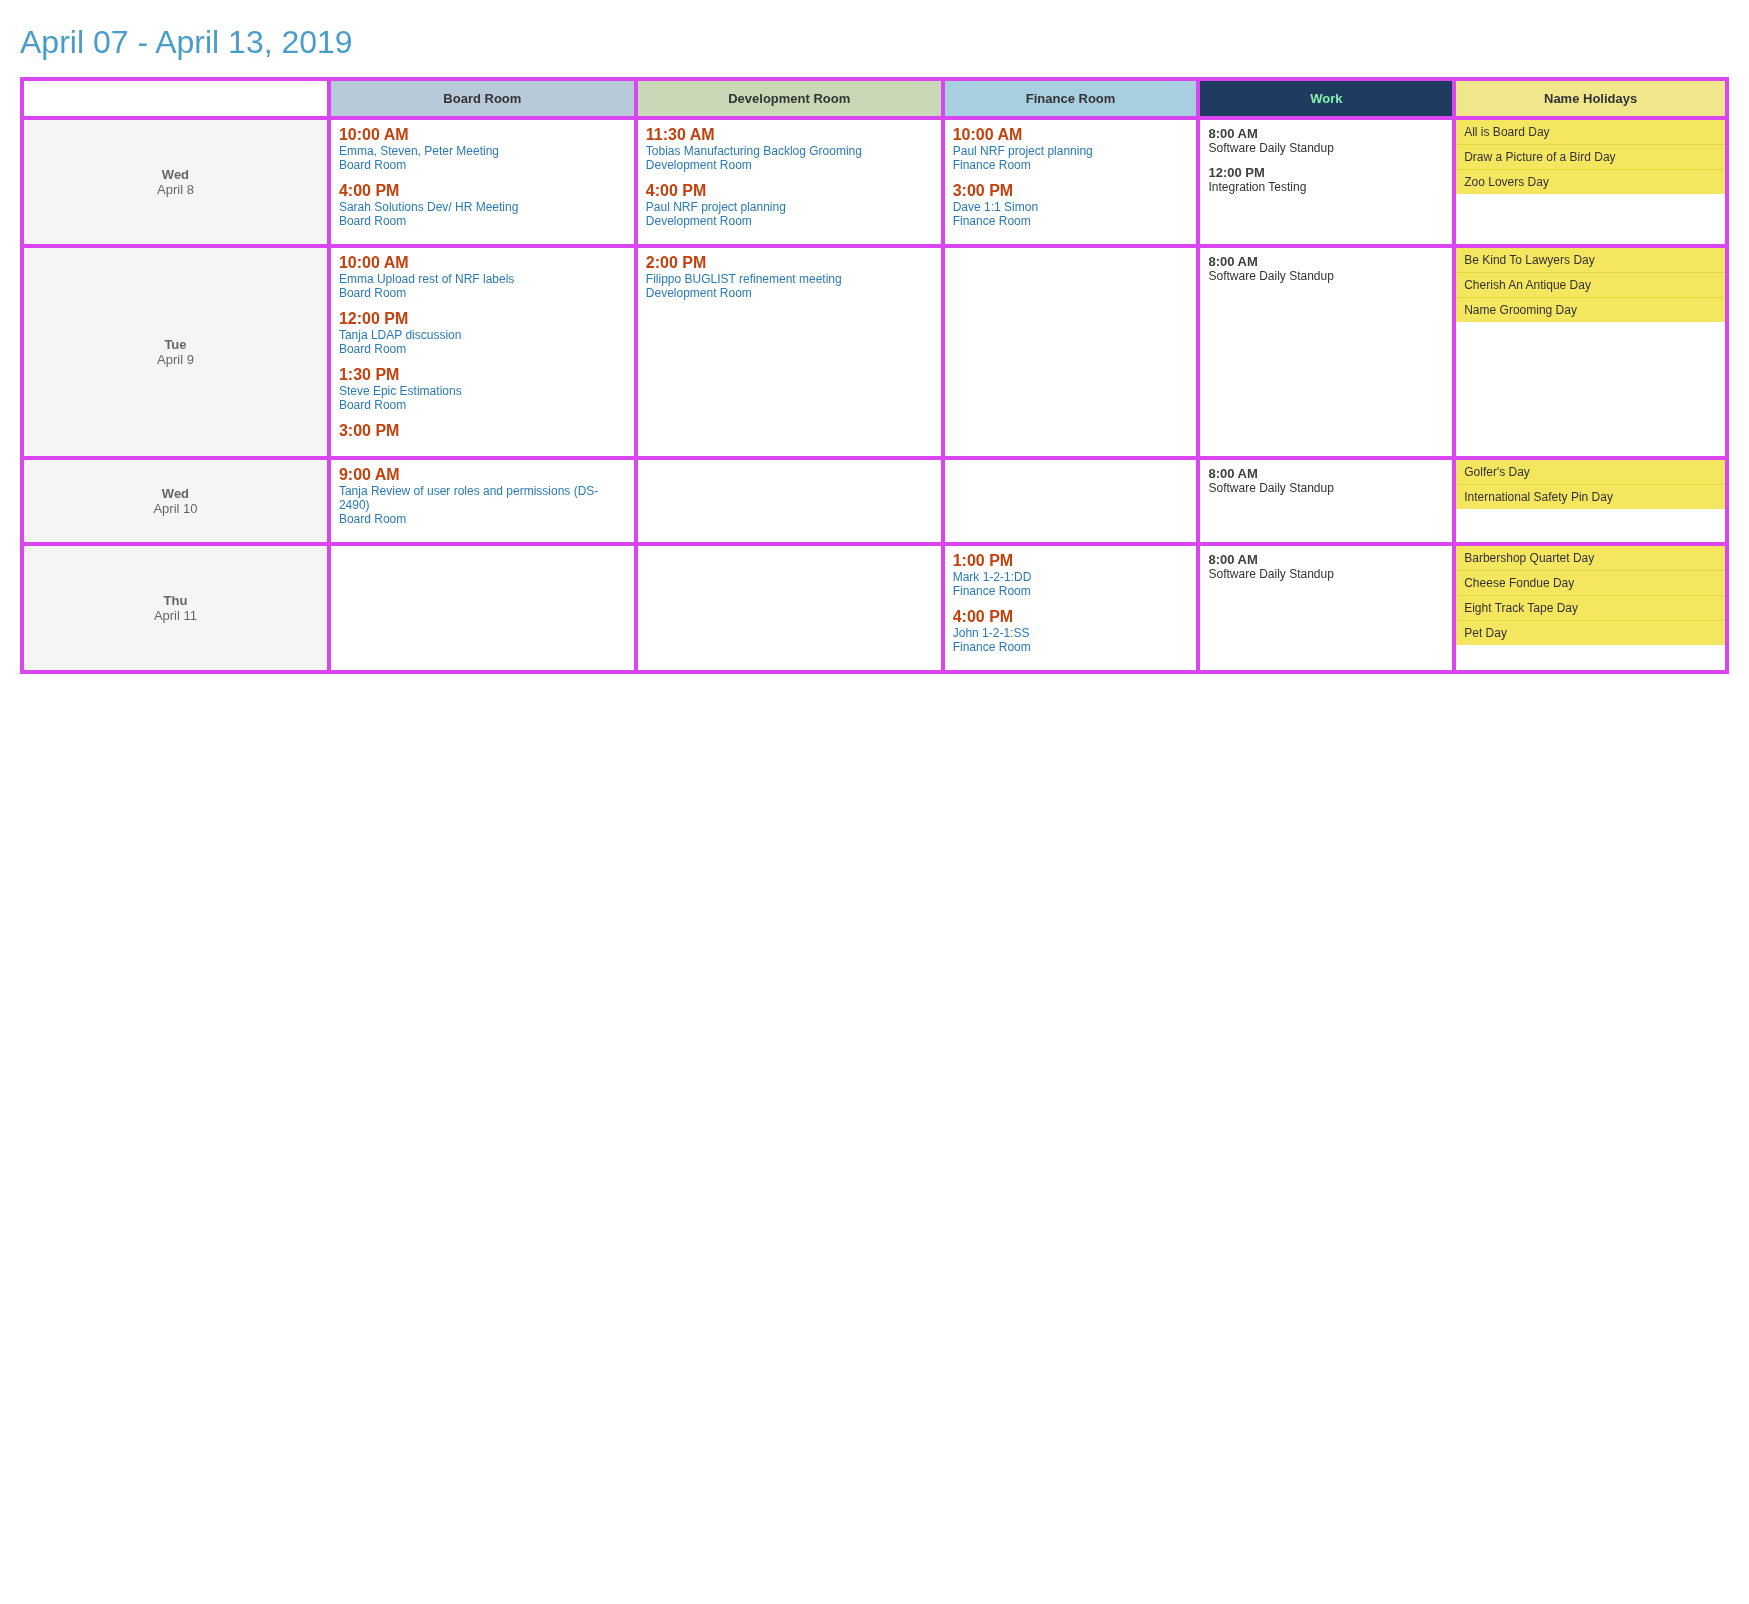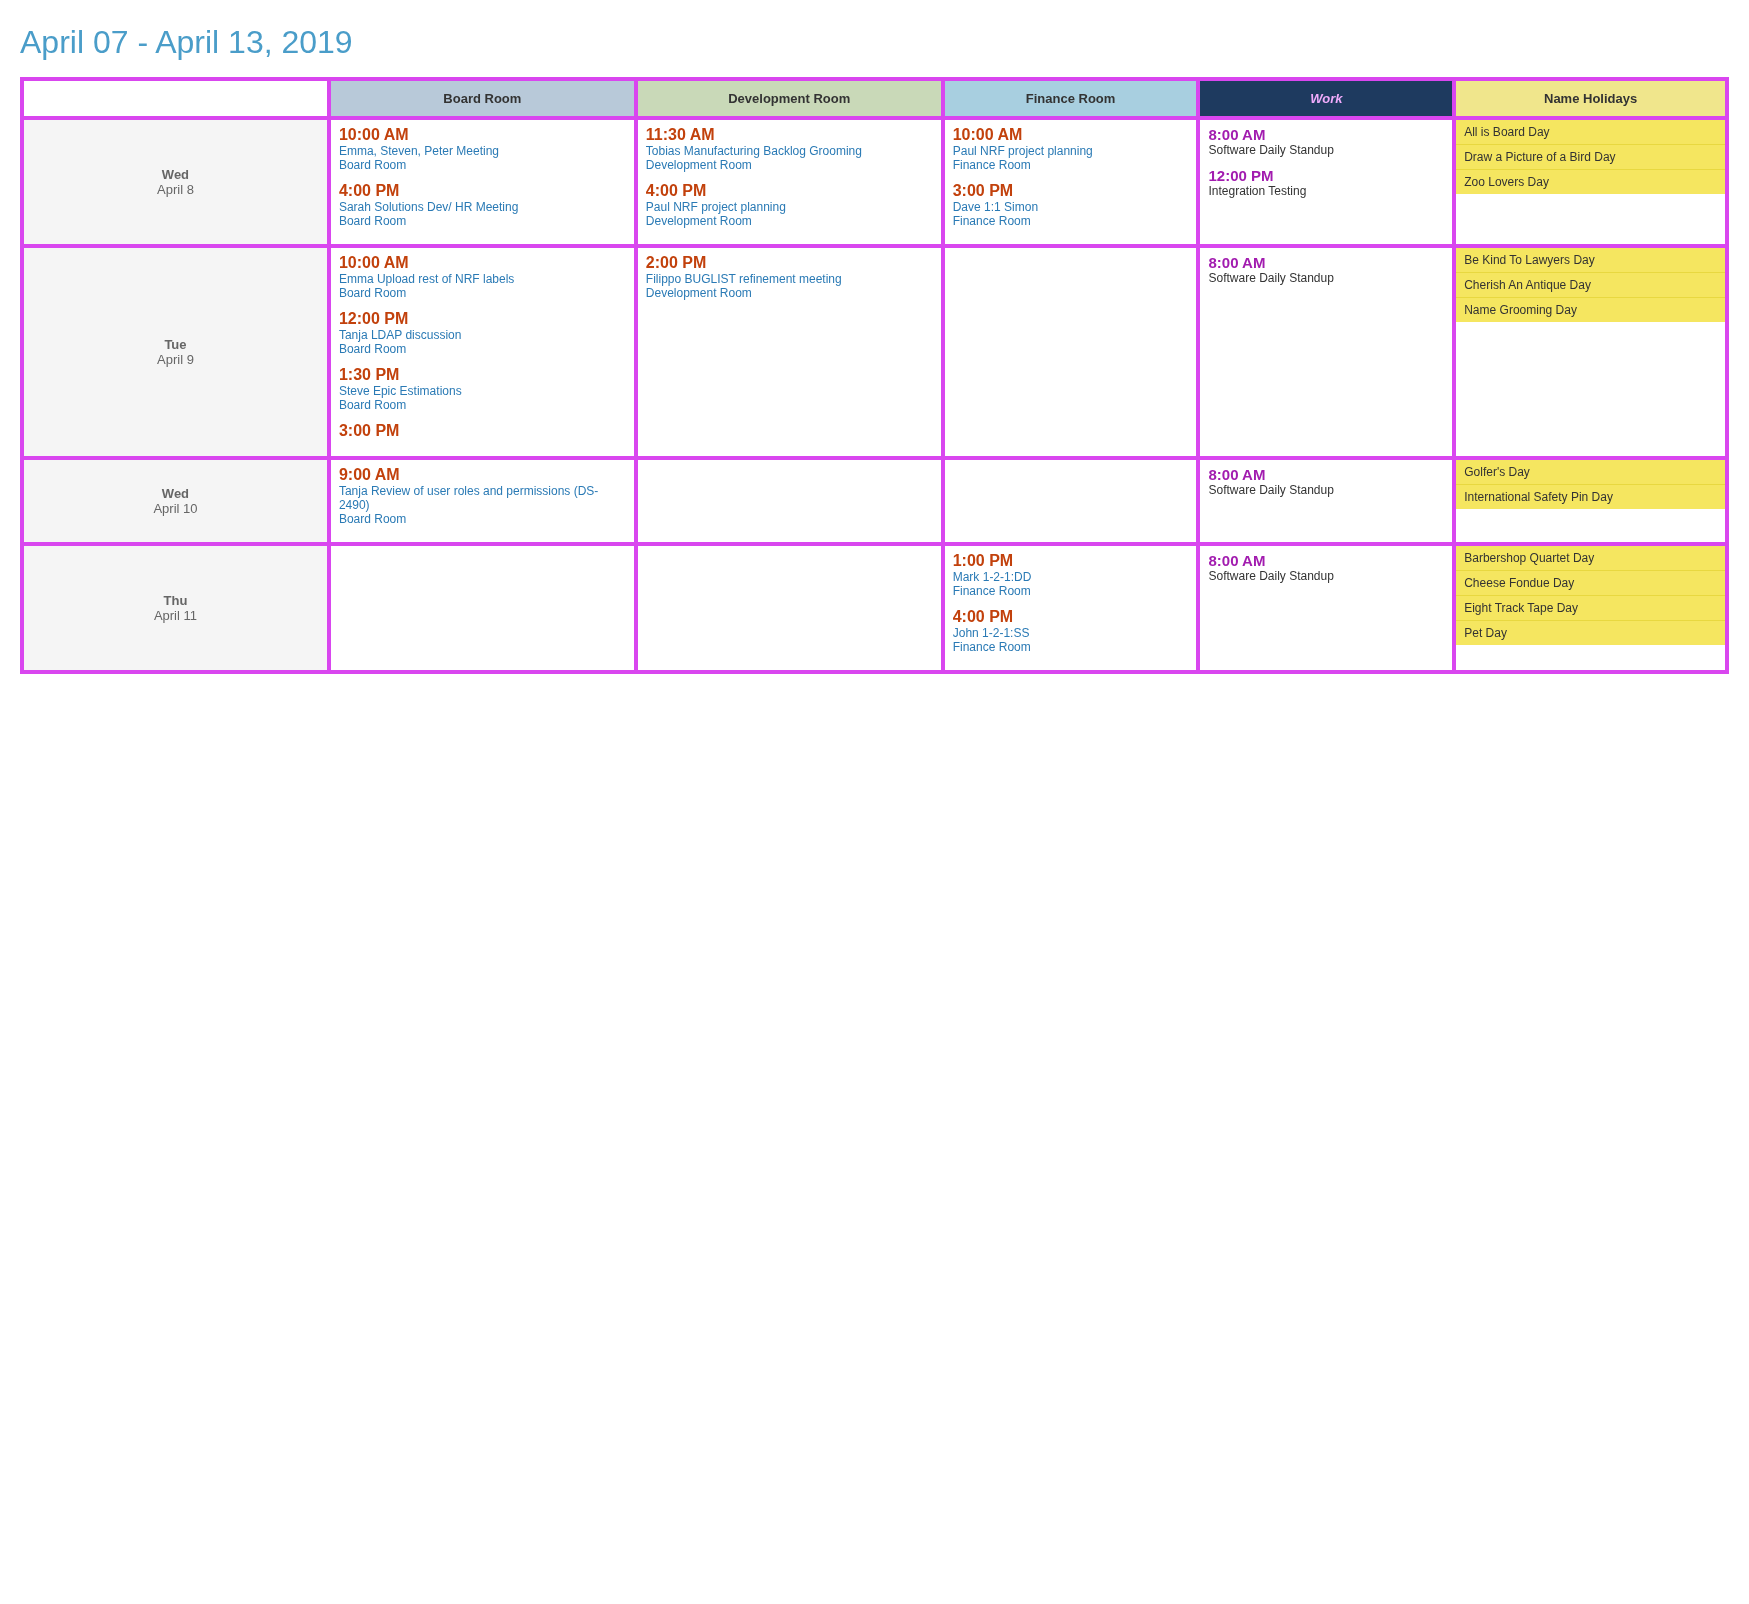--- a/index.html
+++ b/index.html
@@ -36,21 +36,21 @@
     .col-finance { background: #a8cfe0; }
     .col-work { background: #1e3a5f; color: #fff; }
     .col-funny { background: #f0e68c; }
 
     th {
       text-align: center;
       padding: 10px 6px;
       font-size: 13px;
       font-weight: 600;
     }
-    th.col-work { color: #f0abfc; font-style: italic; }
+    th.col-work { color: #86efac; }
 
     
     .day-label {
       text-align: center;
       vertical-align: middle;
       font-size: 13px;
       color: #666;
       background: #f5f5f5;
       padding: 8px 4px;
       min-height: 180px;
@@ -77,22 +77,22 @@
     .event-location {
       color: #2a7ab5;
       font-size: 12px;
     }
     
     .work-event {
       margin-bottom: 10px;
     }
     .work-time {
       font-weight: 700;
-      font-size: 15px;
-      color: #a21caf;
+      font-size: 13px;
+      color: #404040;
     }
     .work-title {
       font-size: 12px;
       color: #333;
     }
     
     .funny-cell {
       padding: 0;
       vertical-align: top;
     }

